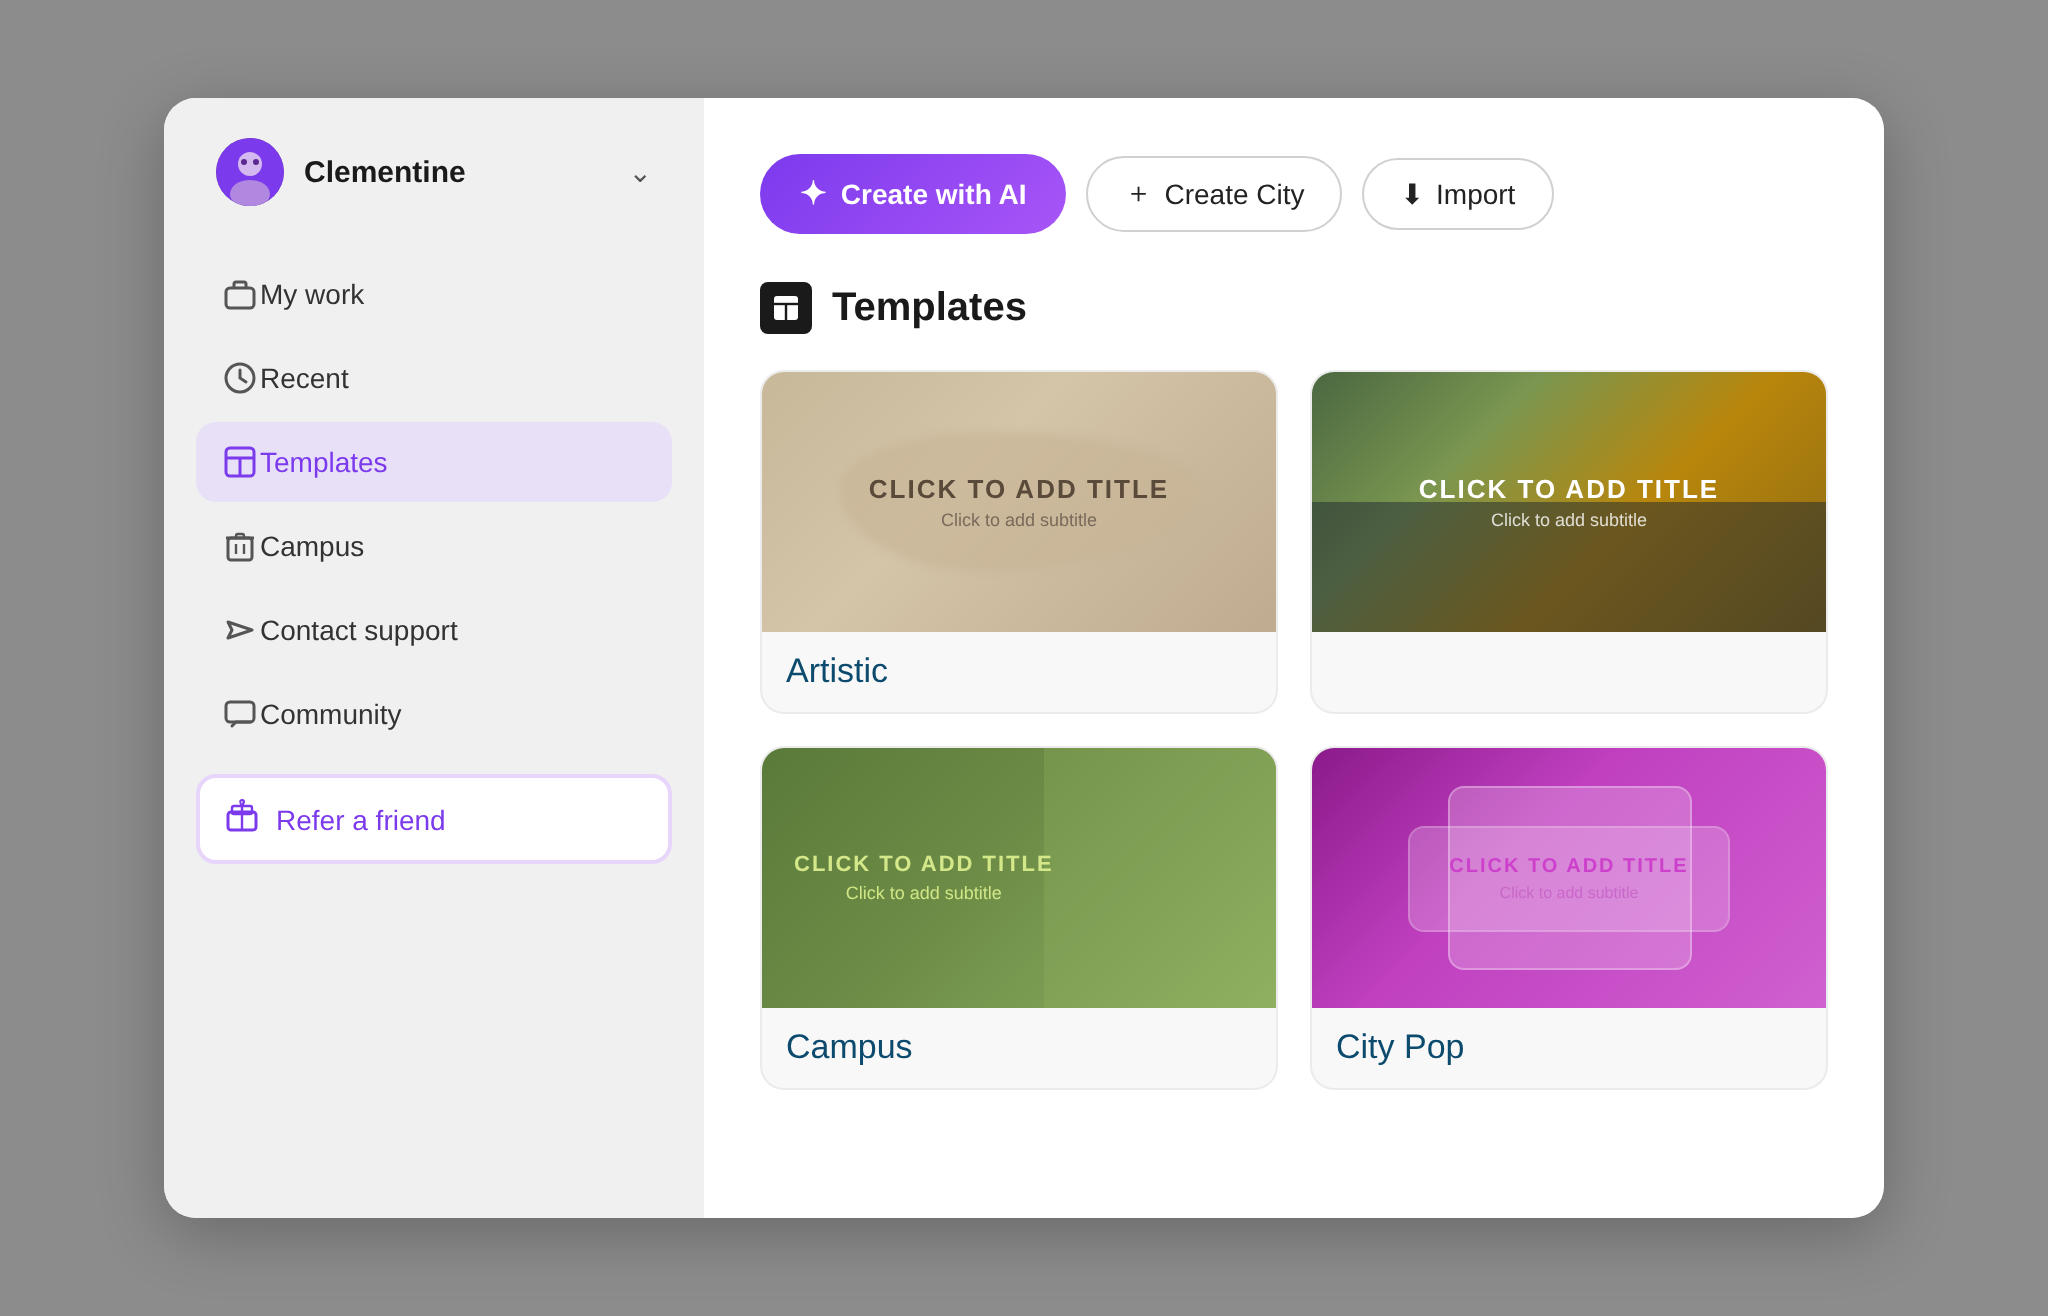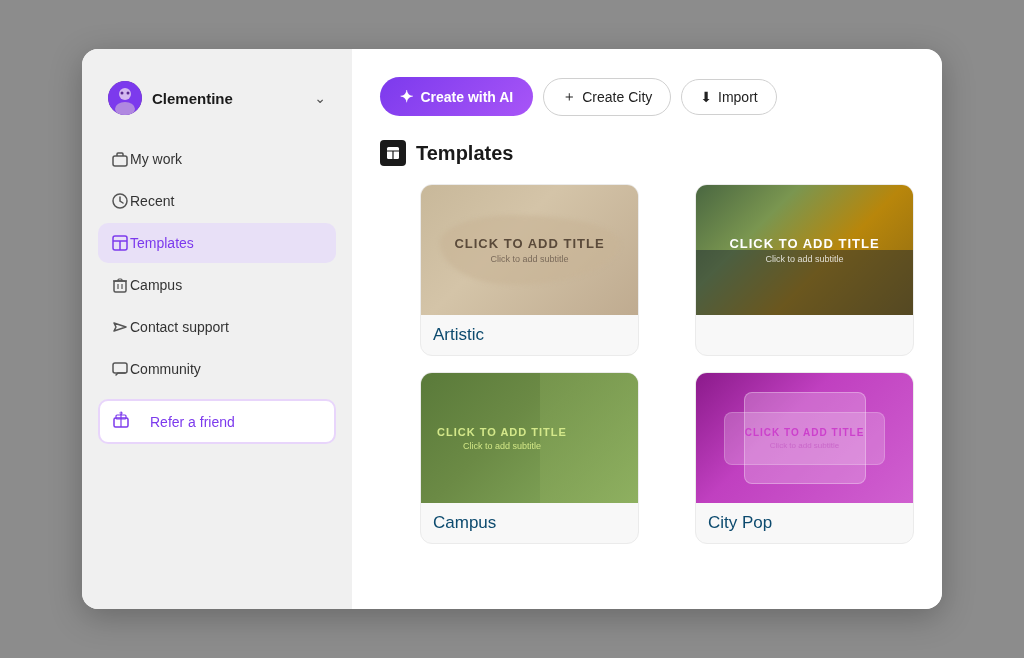--- a/index.html
+++ b/index.html
@@ -20,21 +20,21 @@
       border-radius: 16px;
       display: flex;
       overflow: hidden;
       box-shadow: 0 8px 32px rgba(0,0,0,0.25);
     }
     
     .sidebar {
       width: 270px;
       min-width: 270px;
       background: #f0f0f0;
-      padding: 24px 16px;
+      padding: 12px 16px;
       display: flex;
       flex-direction: column;
       gap: 2px;
     }
     .user-row {
       display: flex;
       align-items: center;
       gap: 10px;
       padding: 8px 10px;
       margin-bottom: 14px;
@@ -84,21 +84,21 @@
       display: flex;
       align-items: center;
       justify-content: center;
       flex-shrink: 0;
       font-size: 15px;
     }
     .nav-item.active .nav-icon { color: #7c3aed; }
     .refer-item {
       display: flex;
       align-items: center;
-      gap: 20px;
+      gap: 8px;
       padding: 10px 12px;
       border-radius: 10px;
       cursor: pointer;
       font-size: 14px;
       font-weight: 500;
       color: #7c3aed;
       border: 2px solid #e8d5fb;
       background: #fff;
       margin-top: 8px;
     }
@@ -179,21 +179,20 @@
       display: grid;
       grid-template-columns: 1fr 1fr;
       gap: 16px;
     }
     .template-card {
       background: #f8f8f8;
       border-radius: 12px;
       overflow: hidden;
       cursor: pointer;
       border: 1px solid #ebebeb;
-      margin-left: 40px;
     }
     .template-thumb {
       width: 100%;
       height: 130px;
       position: relative;
       overflow: hidden;
     }
     .template-label {
       padding: 10px 12px;
       font-size: 17px;

